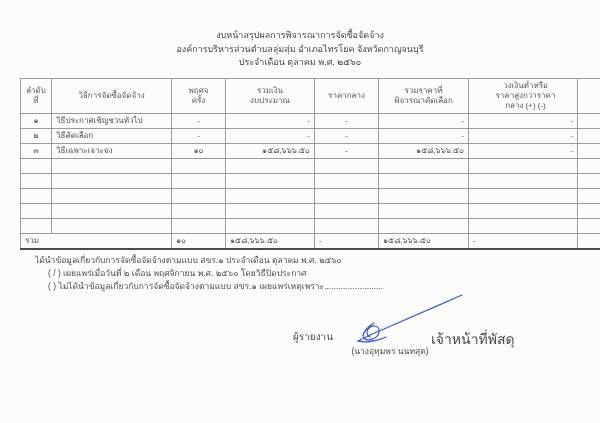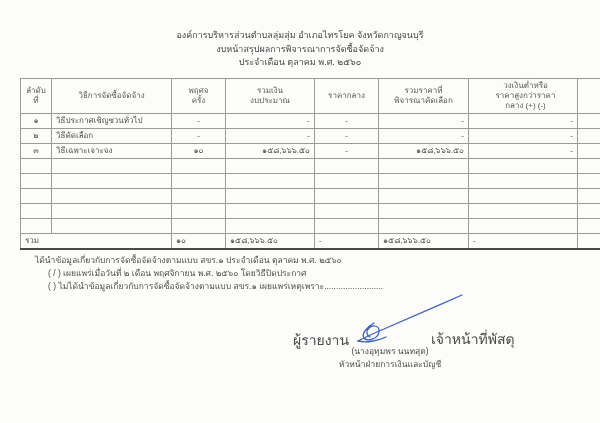--- a/index.html
+++ b/index.html
@@ -37,34 +37,34 @@
   .al-center{text-align:center;}
   .al-right{text-align:right;}
   .total-row td{
     height:17px;border-top:1px solid #5a5a58;border-bottom:2px solid #4a4a48;
     text-align:left;
   }
   .footer-block{position:absolute;left:0;top:0;width:600px;font-size:8.5px;color:#4a4a4a;}
   .footer-line1{position:absolute;left:35px;top:253px;width:520px;}
   .footer-line2{position:absolute;left:48px;top:266px;width:520px;}
   .footer-line3{position:absolute;left:48px;top:279px;width:520px;}
-  .sig-label-reporter{position:absolute;left:293px;top:329px;font-size:14px;color:#4a4a4a;}
+  .sig-label-reporter{position:absolute;left:293px;top:329px;font-size:10px;color:#4a4a4a;}
   .sig-label-officer{position:absolute;left:431px;top:328px;font-size:14px;color:#4a4a4a;}
   .sig-name{position:absolute;left:330px;top:344px;width:120px;text-align:center;font-size:8.5px;color:#4a4a4a;}
   .sig-position{position:absolute;left:320px;top:357px;width:140px;text-align:center;font-size:8.5px;color:#4a4a4a;}
   .sig-ink{position:absolute;left:330px;top:293px;width:135px;height:56px;}
 </style>
 </head>
 <body>
 
 <div class="page">
 
   <div class="title-block">
+    <div>งบหน้าสรุปผลการพิจารณาการจัดซื้อจัดจ้าง</div>
     <div>องค์การบริหารส่วนตำบลลุ่มสุ่ม  อำเภอไทรโยค  จังหวัดกาญจนบุรี</div>
-    <div>งบหน้าสรุปผลการพิจารณาการจัดซื้อจัดจ้าง</div>
     <div>ประจำเดือน  ตุลาคม  พ.ศ. ๒๕๖๐</div>
   </div>
 
   <table class="doc-table">
     <thead>
       <tr id="header-row">
           <th style="width: 22px;">ลำดับ
 ที่</th>
           <th style="width: 111px;">วิธีการจัดซื้อจัดจ้าง</th>
           <th style="width: 45px;">พฤศจ
@@ -184,15 +184,14 @@
 
   <svg class="sig-ink" viewBox="0 0 135 56" xmlns="http://www.w3.org/2000/svg">
     <g id="sig-strokes" fill="none" stroke-width="1.3" stroke-linecap="round" stroke="#3d5ec9">
       <path d="M132,2 C105,14 72,28 54,36 C44,40 34,45 28,48"></path>
       <path d="M44,30 C37,34 31,41 34,45 C37,49 48,46 49,39 C50,33 43,31 39,35 C36,38 36,42 40,44"></path>
       <path d="M28,48 C36,50 48,48 56,44"></path>
     </g>
   </svg>
 
   <div class="sig-name">(นางอุทุมพร  นนทสุต)</div>
-  <div class="sig-position">หัวหน้าฝ่ายการเงินและบัญชี</div>
 
 </div>
 
 </body></html>

